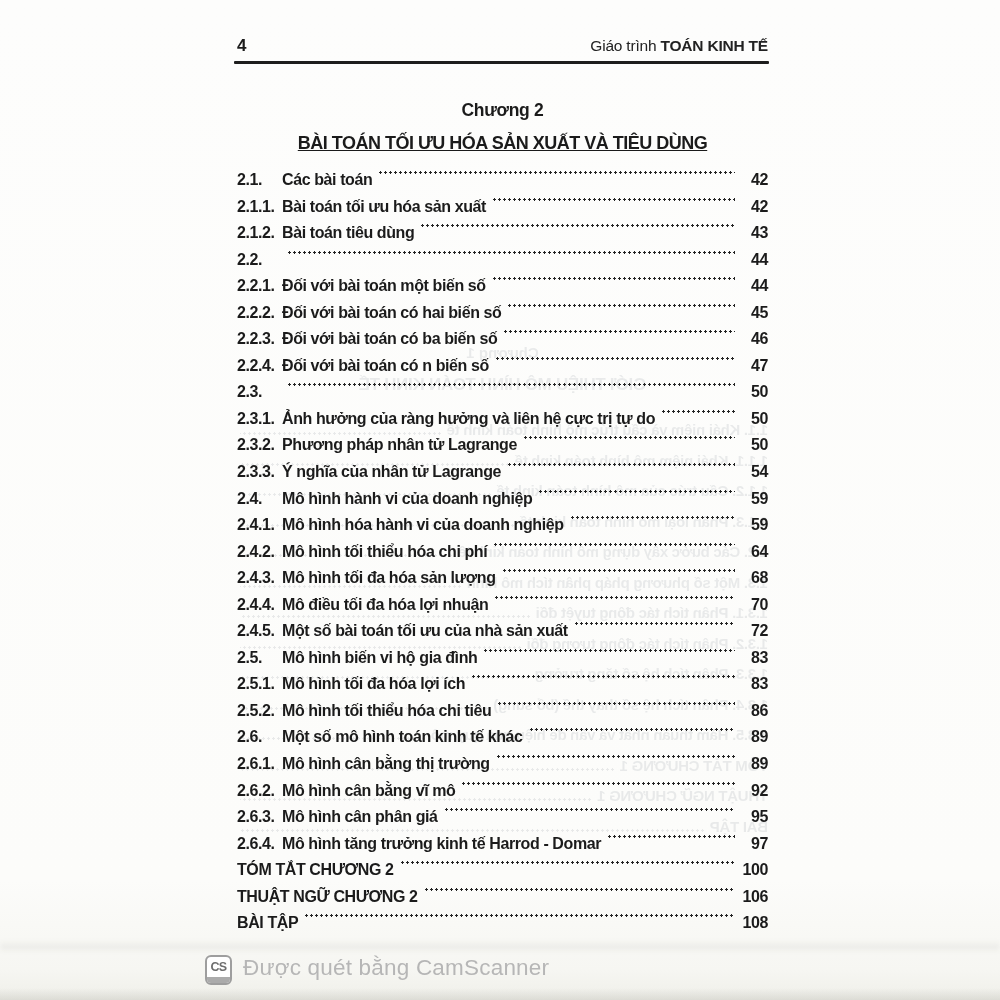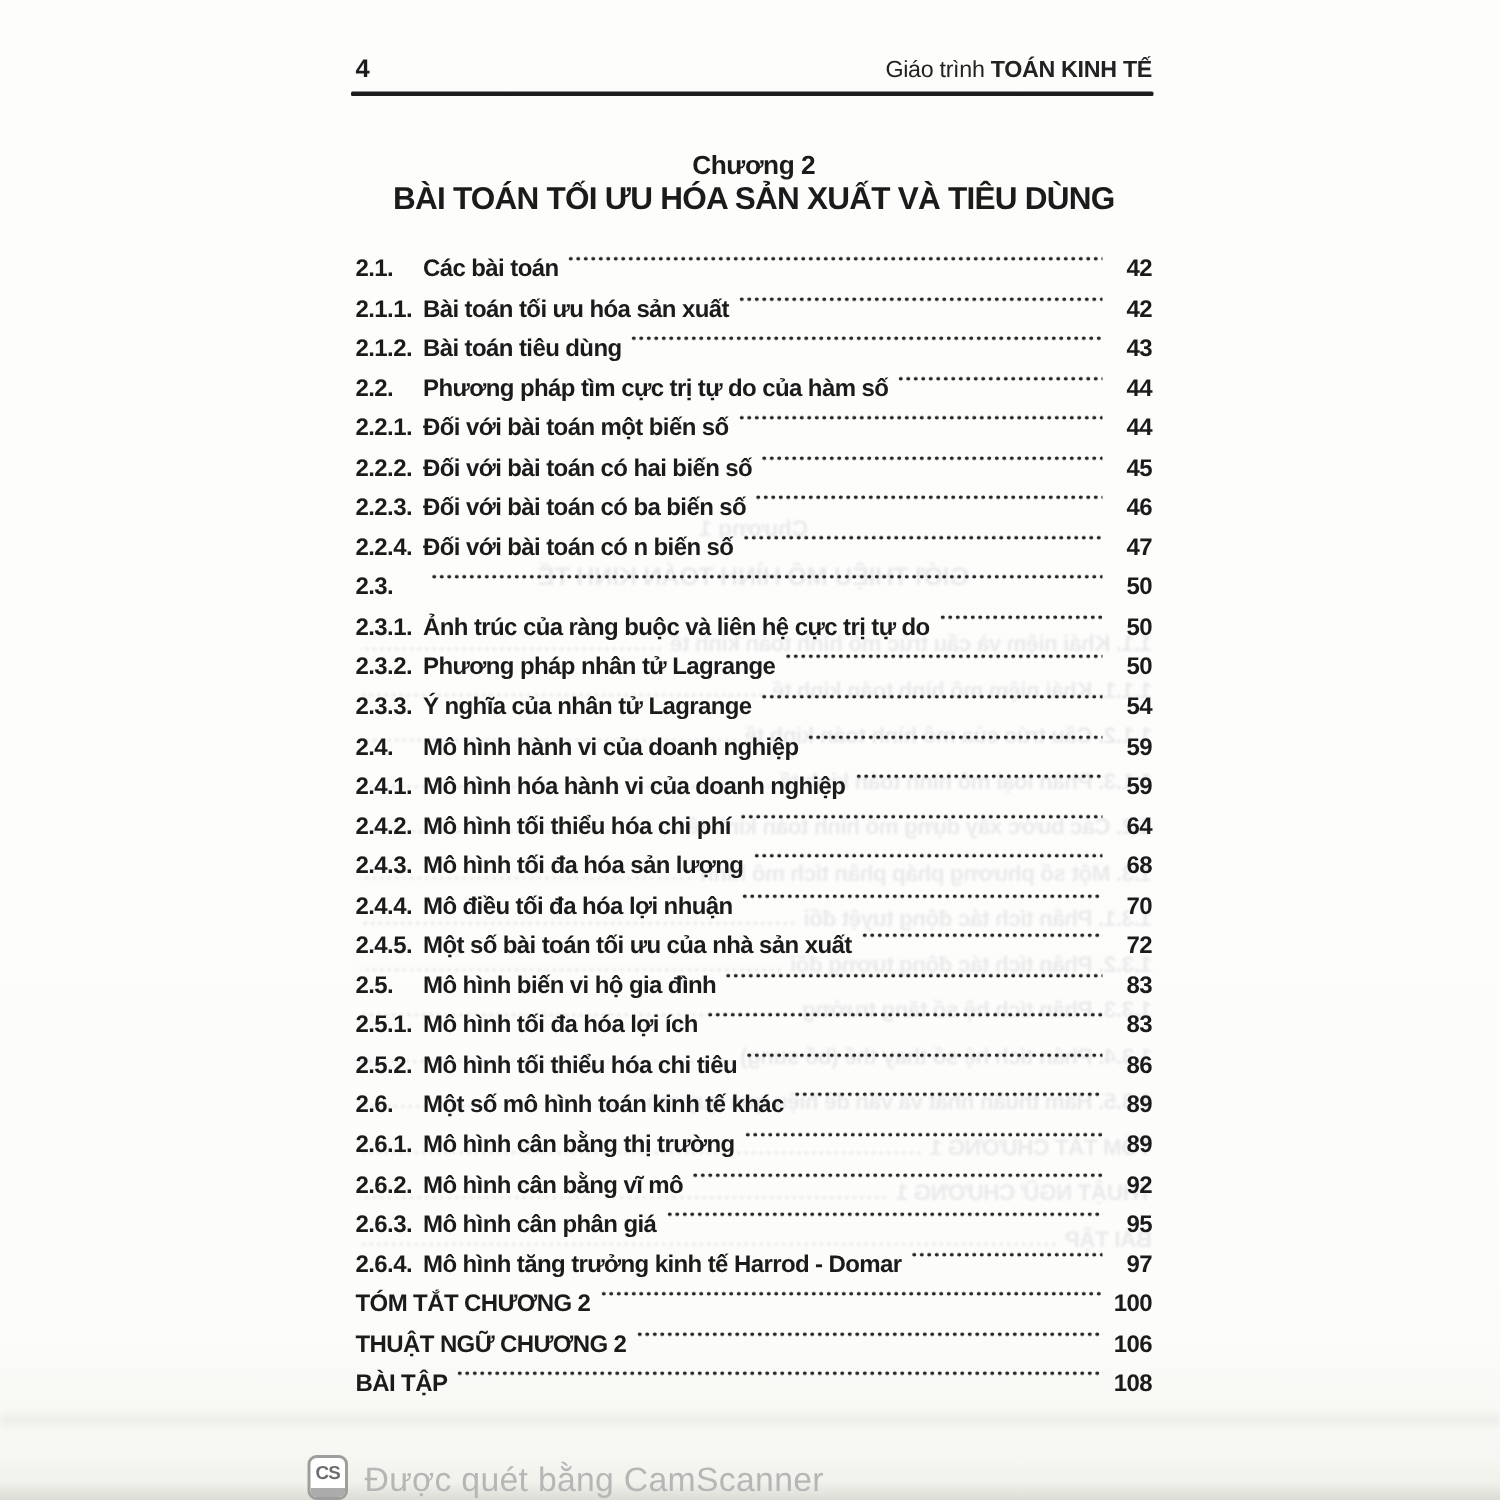--- a/index.html
+++ b/index.html
@@ -13,21 +13,21 @@
     justify-content:space-between;align-items:baseline;}
   .hdr .pgnum{font-size:17px;font-weight:600;}
   .hdr .book{font-size:15.5px;letter-spacing:-0.2px;color:#222;margin-left:16px;}
   .hdr .book b{font-weight:700;}
   .hdr-rule{position:absolute;left:234px;width:535px;top:61px;height:2.6px;
     background:#1d1d1d;border-radius:1px;}
 
   
   .chap{position:absolute;left:237px;width:531px;top:100px;text-align:center;}
   .chap .lbl{font-size:17.5px;font-weight:700;letter-spacing:-0.3px;}
-  .chap .ttl{font-size:21px;font-weight:700;letter-spacing:-0.5px;margin-top:0;}
+  .chap .ttl{font-size:18px;font-weight:700;letter-spacing:-0.5px;margin-top:12px;text-decoration:underline;}
 
   
   .toc{position:absolute;left:237px;width:531px;top:171px;}
   .row{display:flex;align-items:flex-start;height:26.55px;font-size:16px;
     font-weight:700;letter-spacing:-0.4px;white-space:nowrap;}
   .row .num{display:inline-block;min-width:45px;}
   .row .title{padding-right:1px;}
   .leader{flex:1;height:3px;margin:0 3px 0 5px;
     background:radial-gradient(circle,#232323 1.05px,rgba(0,0,0,0) 1.35px) repeat-x left bottom;
     background-size:5px 3px;}
@@ -45,21 +45,21 @@
     background-size:5px 3px;}
 
   
   .scan-edge{position:absolute;left:0;right:0;top:941px;height:11px;
     background:linear-gradient(180deg,rgba(40,40,30,0.01),rgba(40,40,30,0.05) 55%,rgba(40,40,30,0.01));
     filter:blur(2px);}
   .bottom-shade{position:absolute;left:0;right:0;bottom:0;height:12px;
     background:linear-gradient(180deg,rgba(50,50,40,0) 0%,rgba(50,50,40,0.10) 100%);}
 
   
-  .wm{position:absolute;left:205px;top:955px;display:flex;align-items:flex-end;gap:11px;margin-top:15px;}
+  .wm{position:absolute;left:205px;top:955px;display:flex;align-items:flex-start;gap:11px;}
   .cs-badge{width:27px;height:30px;border:2.6px solid #9e9e9e;border-radius:6px;
     background:#fff;display:flex;flex-direction:column;overflow:hidden;box-sizing:border-box;}
   .cs-top{flex:1;display:flex;align-items:center;justify-content:center;
     font-size:12.5px;font-weight:700;color:#6e6e6e;letter-spacing:-0.6px;}
   .cs-bottom{height:6.5px;background:#ababab;}
   .wm .wm-text{font-size:22.5px;color:#b6b6b6;letter-spacing:0.2px;}
 </style>
 </head>
 <body>
 
@@ -169,21 +169,20 @@
 
   <div class="row">
     <span class="num">2.1.2.</span>
     <span class="title">Bài toán tiêu dùng</span>
     <span class="leader"></span>
     <span class="pg">43</span>
   </div>
 
   <div class="row">
     <span class="num">2.2.</span>
-    <span class="title">Phương pháp tìm cực trị tự do của hàm số</span>
     <span class="leader"></span>
     <span class="pg">44</span>
   </div>
 
   <div class="row">
     <span class="num">2.2.1.</span>
     <span class="title">Đối với bài toán một biến số</span>
     <span class="leader"></span>
     <span class="pg">44</span>
   </div>
@@ -210,21 +209,21 @@
   </div>
 
   <div class="row">
     <span class="num">2.3.</span>
     <span class="leader"></span>
     <span class="pg">50</span>
   </div>
 
   <div class="row">
     <span class="num">2.3.1.</span>
-    <span class="title">Ảnh trúc của ràng buộc và liên hệ cực trị tự do</span>
+    <span class="title">Ảnh hưởng của ràng hưởng và liên hệ cực trị tự do</span>
     <span class="leader"></span>
     <span class="pg">50</span>
   </div>
 
   <div class="row">
     <span class="num">2.3.2.</span>
     <span class="title">Phương pháp nhân tử Lagrange</span>
     <span class="leader"></span>
     <span class="pg">50</span>
   </div>

